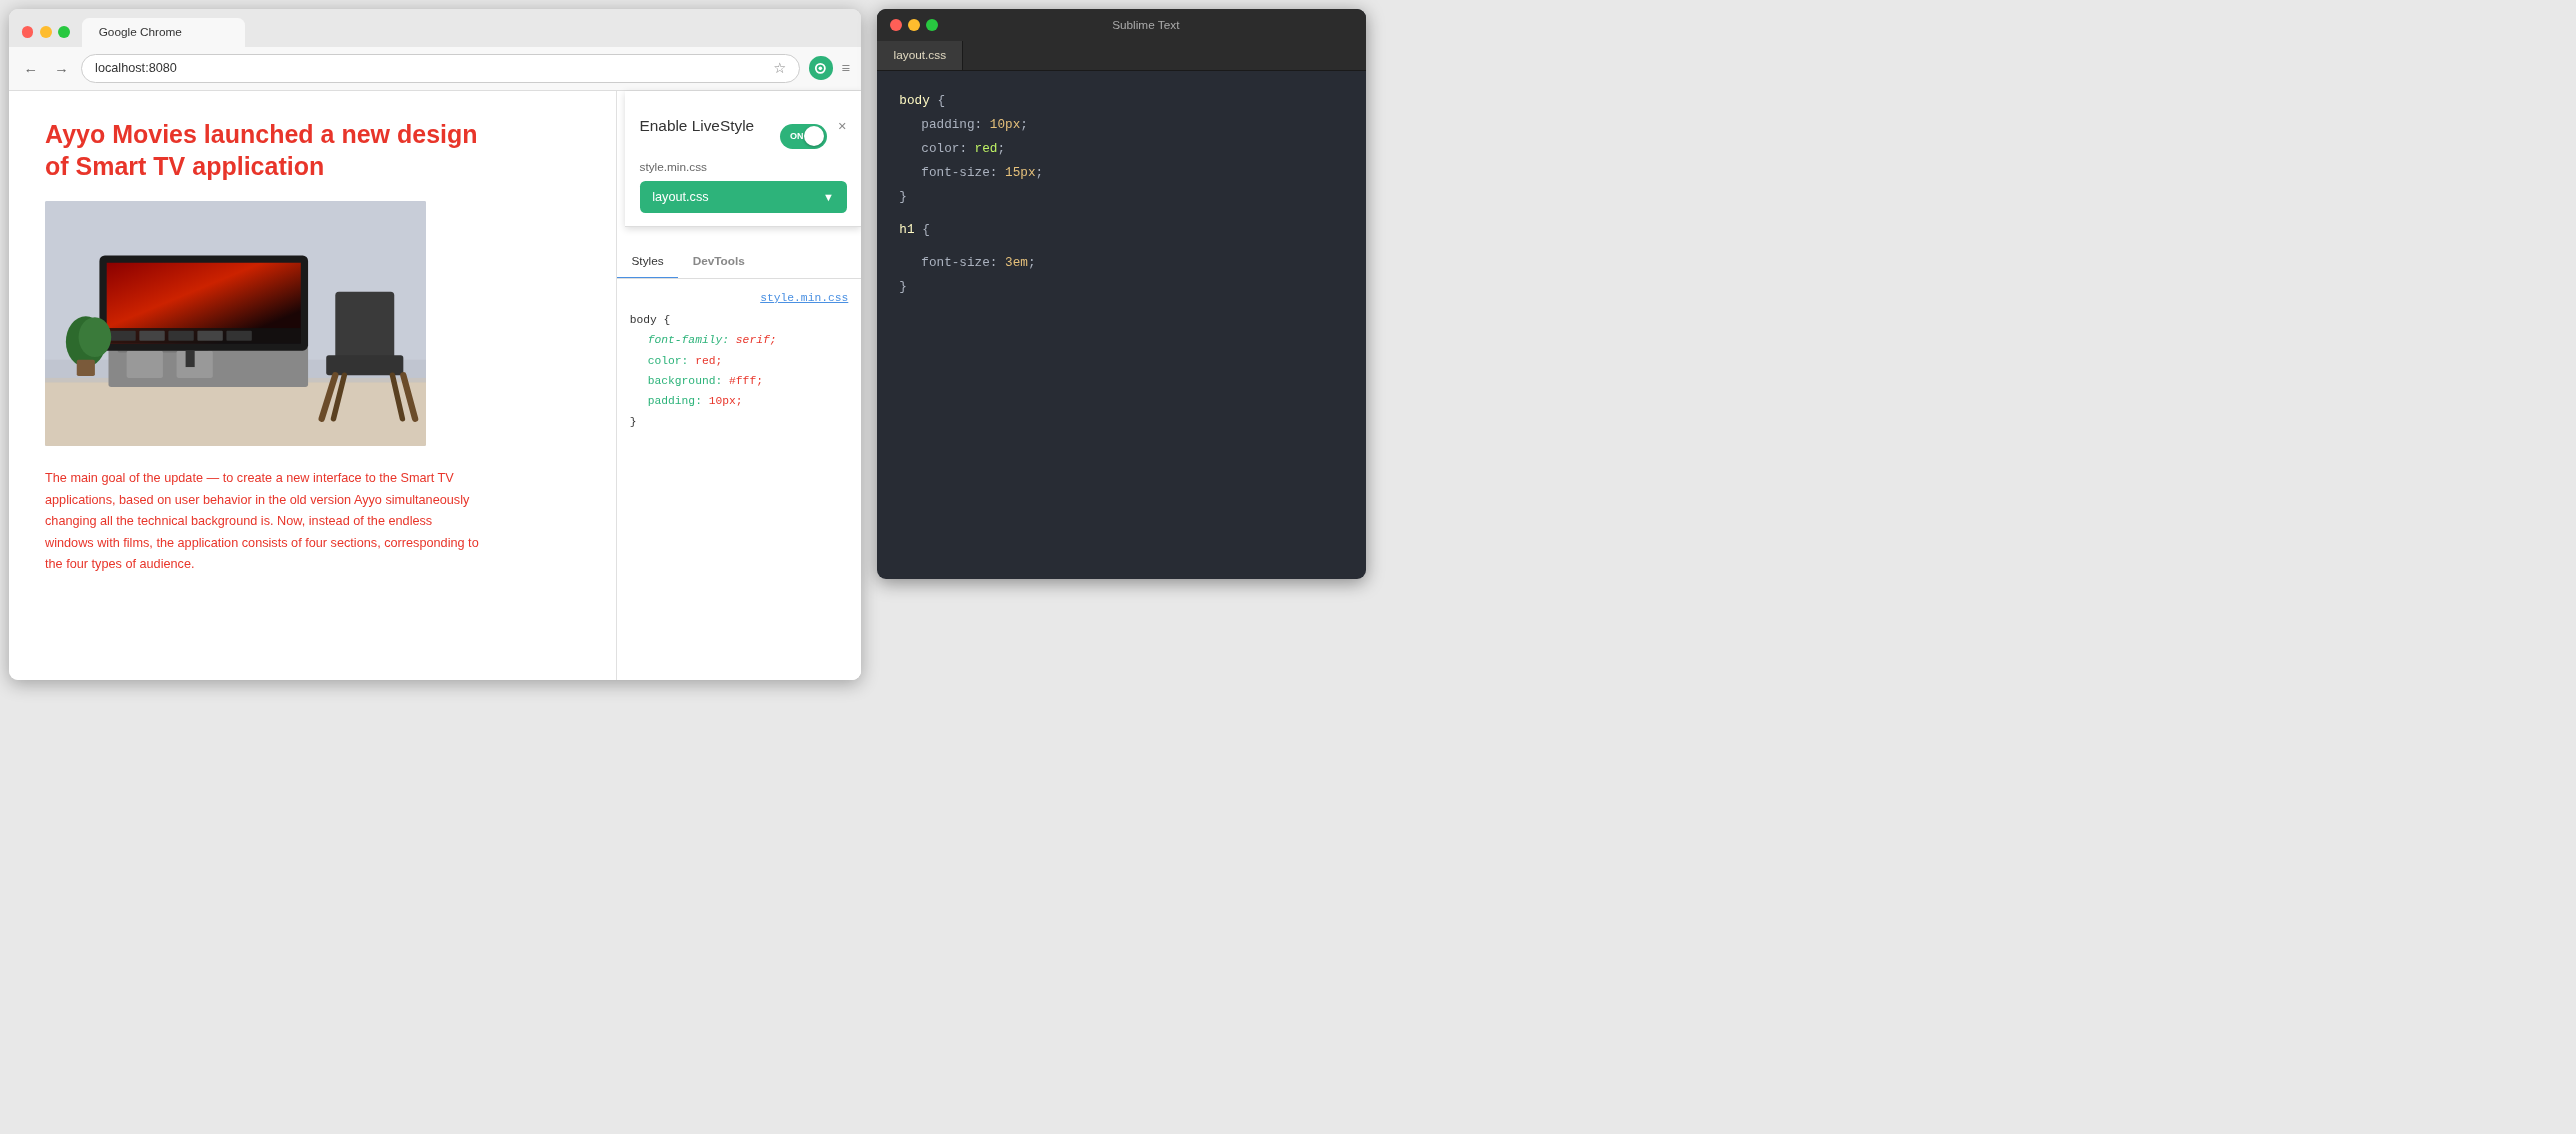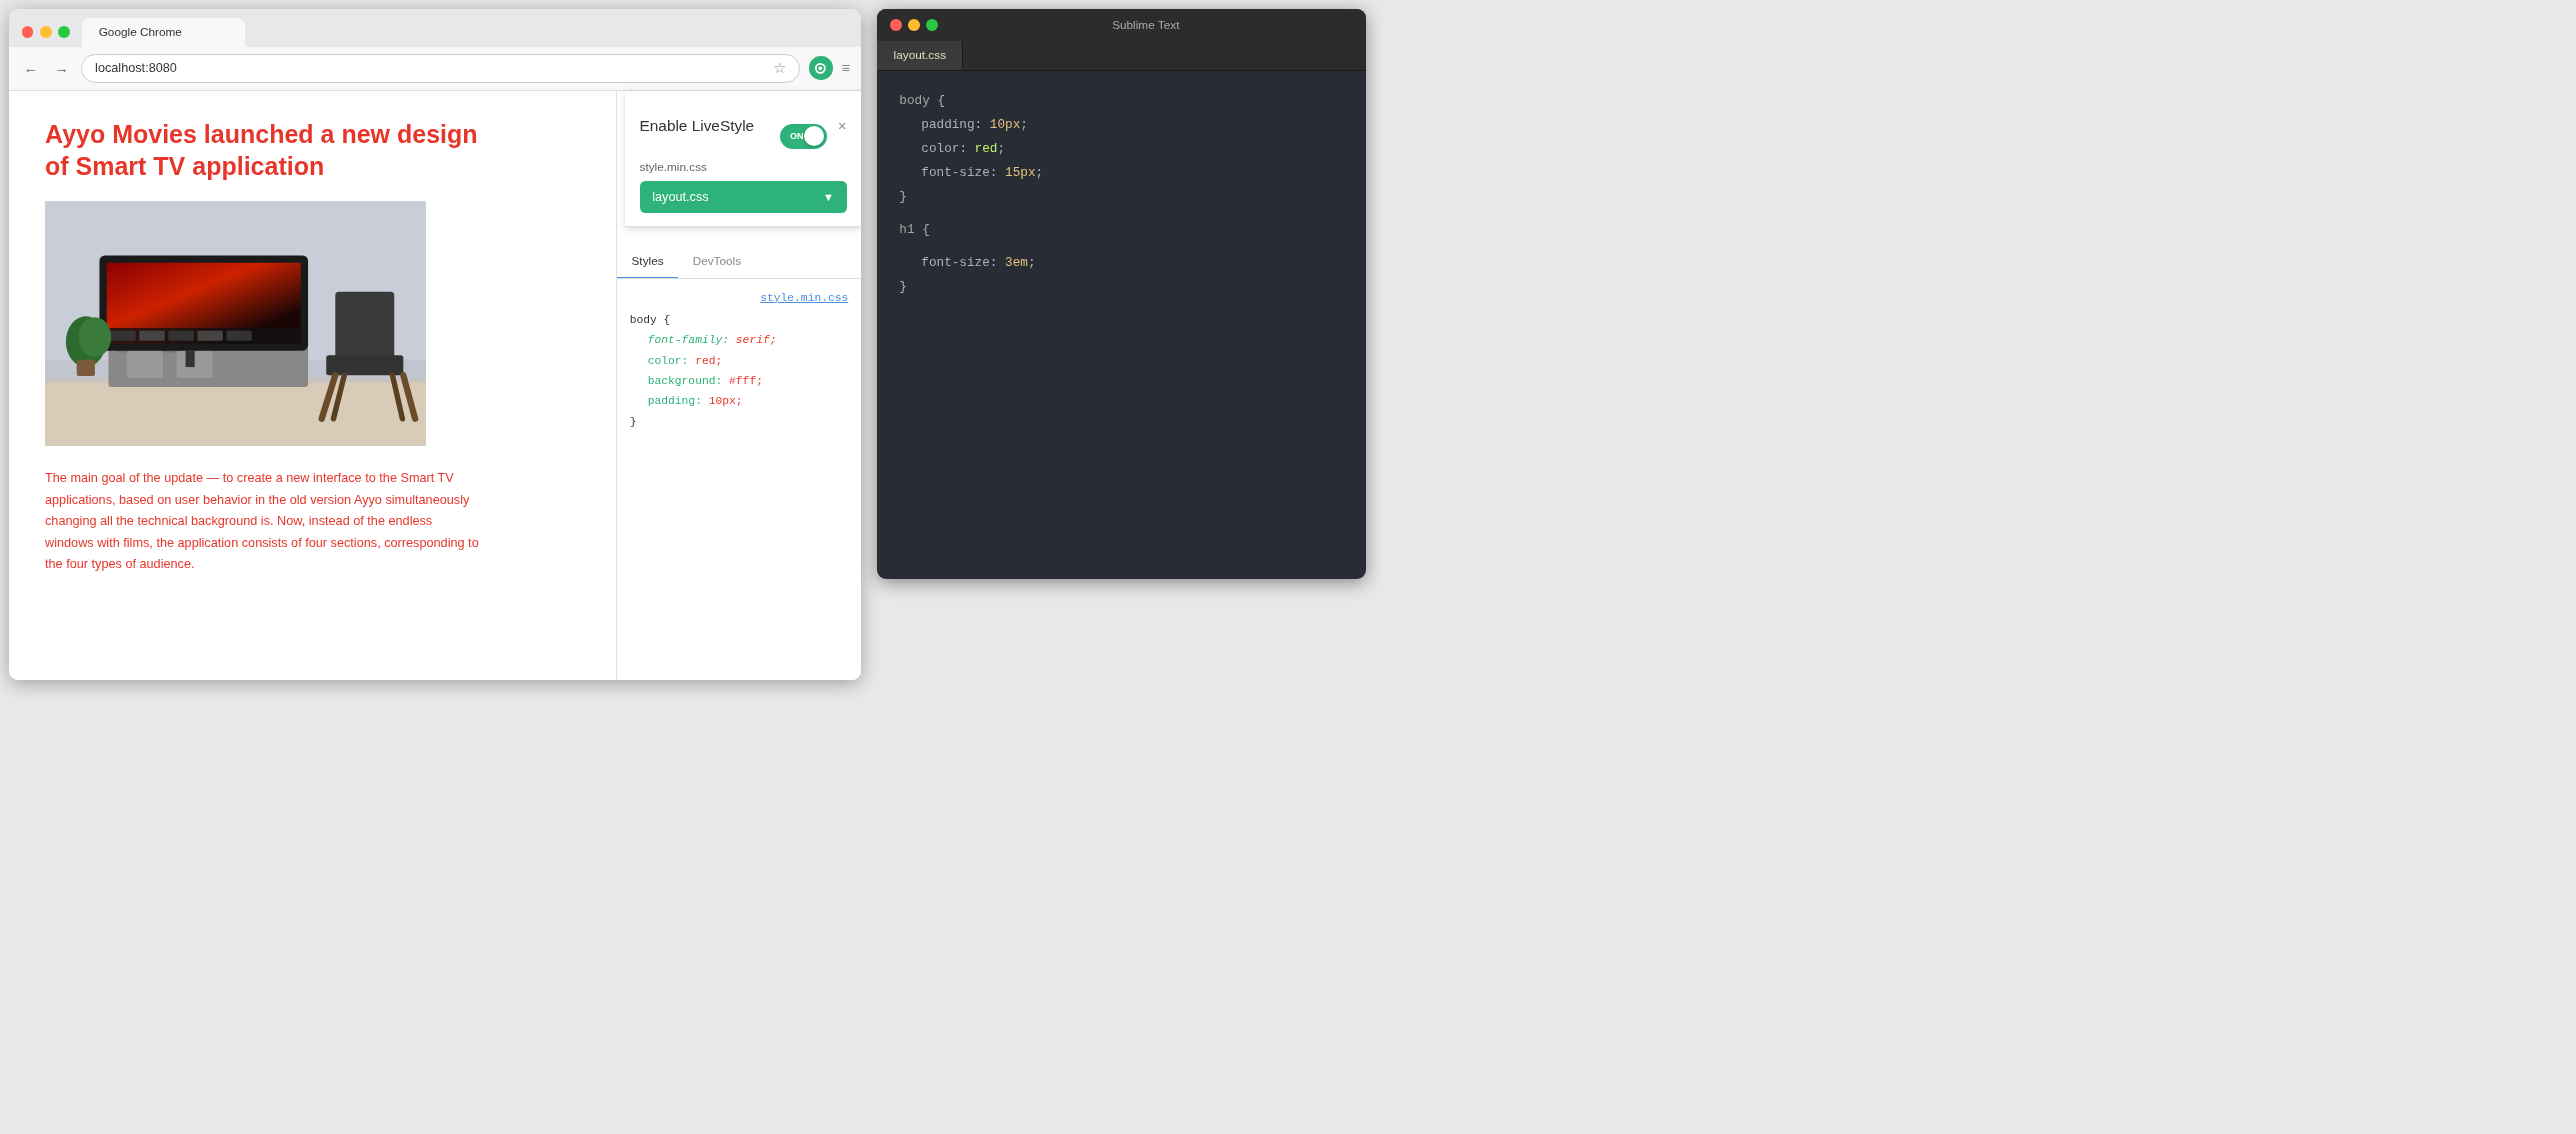--- a/index.html
+++ b/index.html
@@ -264,20 +264,21 @@
       display: flex;
       border-bottom: 0.9px solid #ddd;
       margin-top: 154px;
     }
 
     .panel-tab {
       padding: 9px 14.5px;
       font-size: 11.8px;
       cursor: pointer;
       border-bottom: 1.8px solid transparent;
+      font-weight: bold;
     }
 
     .panel-tab.active {
       border-bottom: 1.8px solid #4a90e2;
       color: #333;
       font-weight: 500;
     }
 
     .panel-tab.inactive {
       color: #888;
@@ -354,21 +355,21 @@
 
     .sublime-content {
       padding: 18px 22px;
       font-family: 'Courier New', Courier, monospace;
       font-size: 12.7px;
       line-height: 1.9;
       color: #abb2bf;
       min-height: 508px;
     }
 
-    .sc-selector { color: #a3a3a3; }
+    .sc-selector { color: #fef9c3; }
     .sc-brace { color: #abb2bf; }
     .sc-property { color: #abb2bf; }
     .sc-value-px { color: #e5c07b; }
     .sc-value-color { color: #bef264; }
     .sc-colon { color: #abb2bf; }
     .sc-indent { display: inline-block; width: 22px; }
     .sc-line { display: block; }
     .sc-empty { height: 9px; display: block; }
   </style>
 </head>

